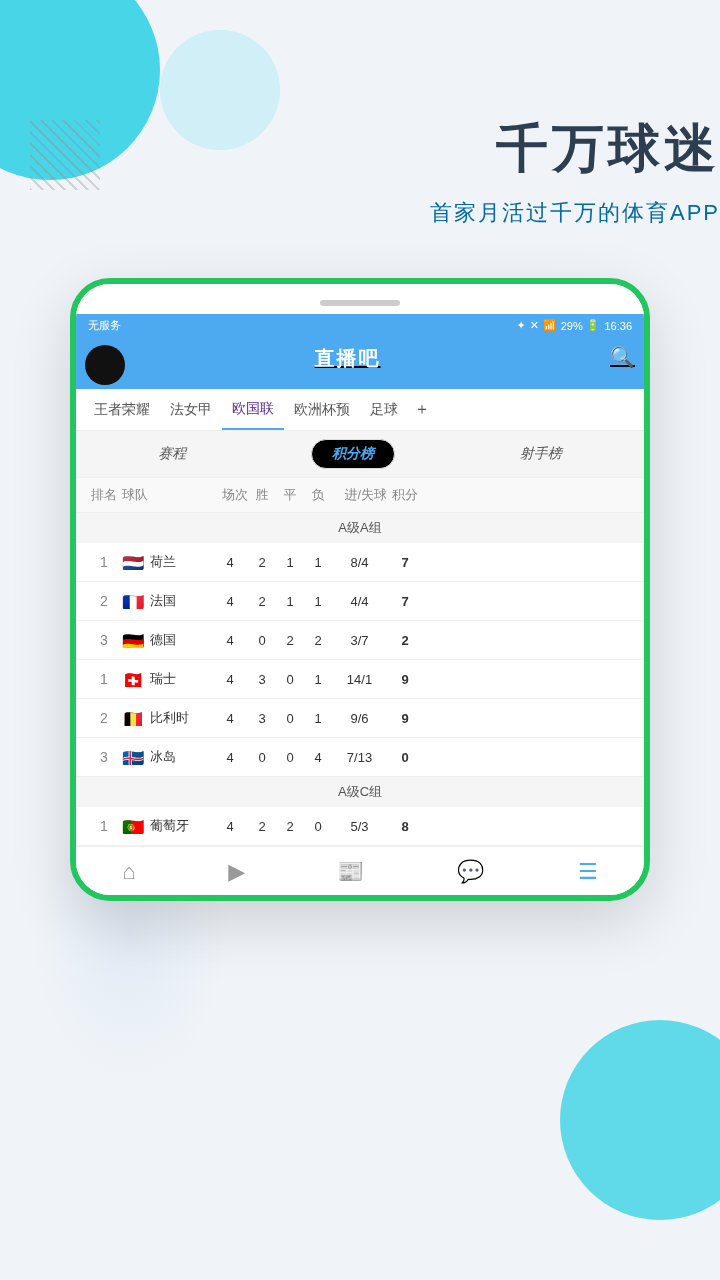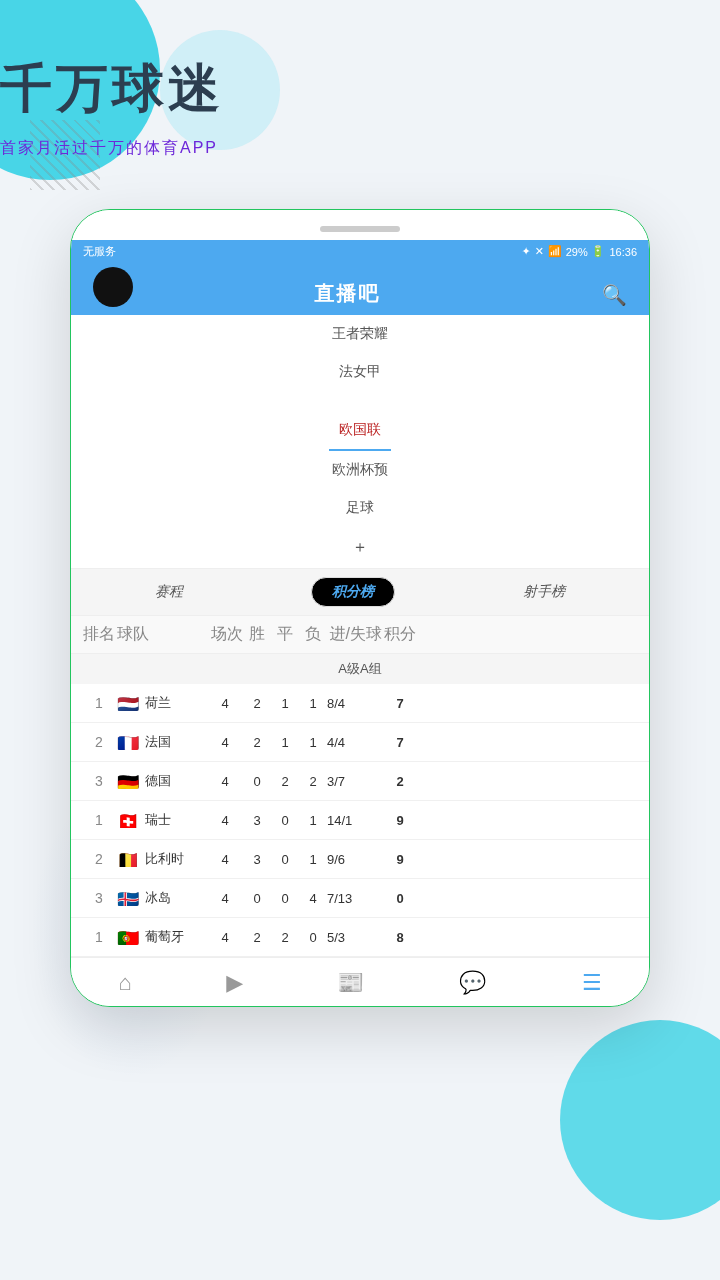--- a/index.html
+++ b/index.html
@@ -61,53 +61,53 @@
         #888 2px,
         transparent 2px,
         transparent 8px
       );
     }
 
     
     .hero-section {
       position: relative;
       z-index: 1;
-      text-align: left;
-      padding-top: 54px;
+      text-align: right;
+      padding-top: 114px;
       padding-bottom: 30px;
     }
     .hero-title {
       font-size: 52px;
       font-weight: 600;
       color: #2c3e50;
       letter-spacing: 4px;
       margin-bottom: 14px;
     }
     .hero-subtitle {
-      font-size: 16px;
-      color: #6d28d9;
+      font-size: 22px;
+      color: #0369a1;
       letter-spacing: 2px;
     }
 
     
     .phone-wrapper {
       position: relative;
       z-index: 1;
       display: flex;
       justify-content: center;
       padding: 0 40px;
       margin-top: 20px;
     }
     .phone-mockup {
       width: 580px;
       background: #fff;
       border-radius: 40px;
       box-shadow: 0 20px 60px rgba(0,0,0,0.15);
       overflow: hidden;
-      border: 1px solid #22c55e;
+      border: 6px solid #22c55e;
     }
 
     
     .phone-notch {
       background: #fff;
       height: 30px;
       display: flex;
       justify-content: center;
       align-items: center;
       padding-top: 8px;
@@ -134,23 +134,24 @@
       display: flex;
       align-items: center;
       gap: 4px;
       font-size: 11px;
     }
 
     
     .app-header {
       background: #4da9f0;
       display: flex;
-      align-items: flex-end;
-      padding: 8px 22px;
+      align-items: flex-start;
+      padding: 8px 9px;
       height: 52px;
+      text-decoration: underline;
     }
     .app-logo {
       width: 40px;
       height: 40px;
       border-radius: 50%;
       background: #111;
       flex-shrink: 0;
     }
     .app-title {
       flex: 1;
@@ -167,33 +168,31 @@
     }
 
     
     .nav-tabs {
       background: #fff;
       display: flex;
       align-items: center;
       padding: 0 8px;
       border-bottom: 1px solid #eee;
       overflow: hidden;
-      flex-direction: column;
     }
     .nav-tab {
       padding: 10px 10px;
       font-size: 14px;
       color: #555;
       white-space: nowrap;
       cursor: pointer;
     }
     .nav-tab.active {
-      color: #b91c1c;
+      color: #4c1d95;
       border-bottom: 2px solid #4da9f0;
-      margin-top: 20px;
     }
     .nav-tab-more {
       padding: 10px 6px;
       font-size: 16px;
       color: #555;
     }
 
     
     .sub-tabs {
       background: #f5f5f5;
@@ -217,21 +216,21 @@
       border: 1px solid #ddd;
       font-weight: 600;
     }
 
     
     .table-header {
       display: flex;
       align-items: center;
       padding: 8px 10px;
       background: #f9f9f9;
-      font-size: 16px;
+      font-size: 13px;
       color: #888;
       border-bottom: 1px solid #eee;
     }
     .th-rank { width: 36px; text-align: center; }
     .th-team { width: 90px; }
     .th-matches { width: 36px; text-align: right; }
     .th-win { width: 28px; text-align: center; }
     .th-draw { width: 28px; text-align: center; }
     .th-loss { width: 28px; text-align: center; }
     .th-goals { width: 55px; text-align: right; }
@@ -271,21 +270,21 @@
       flex-shrink: 0;
       display: inline-flex;
       overflow: hidden;
       font-size: 18px;
       line-height: 1;
     }
     .td-matches { width: 36px; text-align: center; }
     .td-win { width: 28px; text-align: center; }
     .td-draw { width: 28px; text-align: center; }
     .td-loss { width: 28px; text-align: center; }
-    .td-goals { width: 55px; text-align: left; }
+    .td-goals { width: 55px; text-align: center; }
     .td-points { width: 36px; text-align: center; font-weight: 600; }
 
     
     .bottom-nav {
       background: #fff;
       display: flex;
       align-items: center;
       justify-content: space-around;
       padding: 12px 0 10px;
       border-top: 1px solid #eee;
@@ -453,20 +452,21 @@
           <span class="flag">🇮🇸</span>
           <span>冰岛</span>
         </div>
         <div class="td-matches">4</div>
         <div class="td-win">0</div>
         <div class="td-draw">0</div>
         <div class="td-loss">4</div>
         <div class="td-goals">7/13</div>
         <div class="td-points">0</div>
       </div>
+        <div class="group-title">A级C组</div>
         <div class="table-row">
         <div class="td-rank">1</div>
         <div class="td-team">
           <span class="flag">🇵🇹</span>
           <span>葡萄牙</span>
         </div>
         <div class="td-matches">4</div>
         <div class="td-win">2</div>
         <div class="td-draw">2</div>
         <div class="td-loss">0</div>

